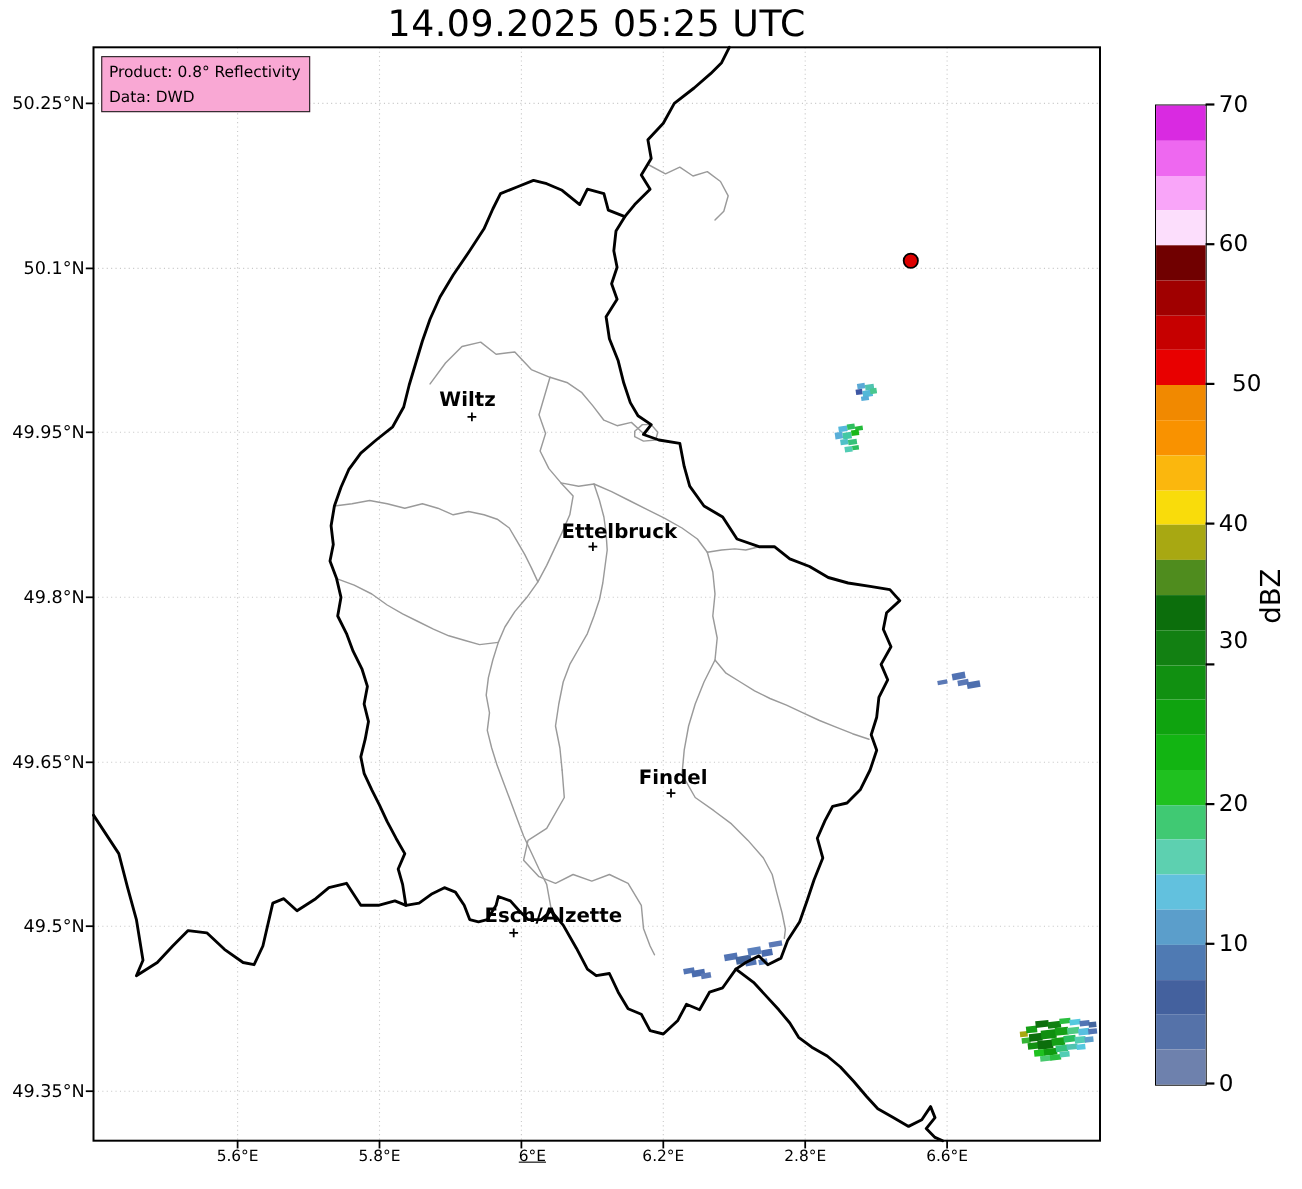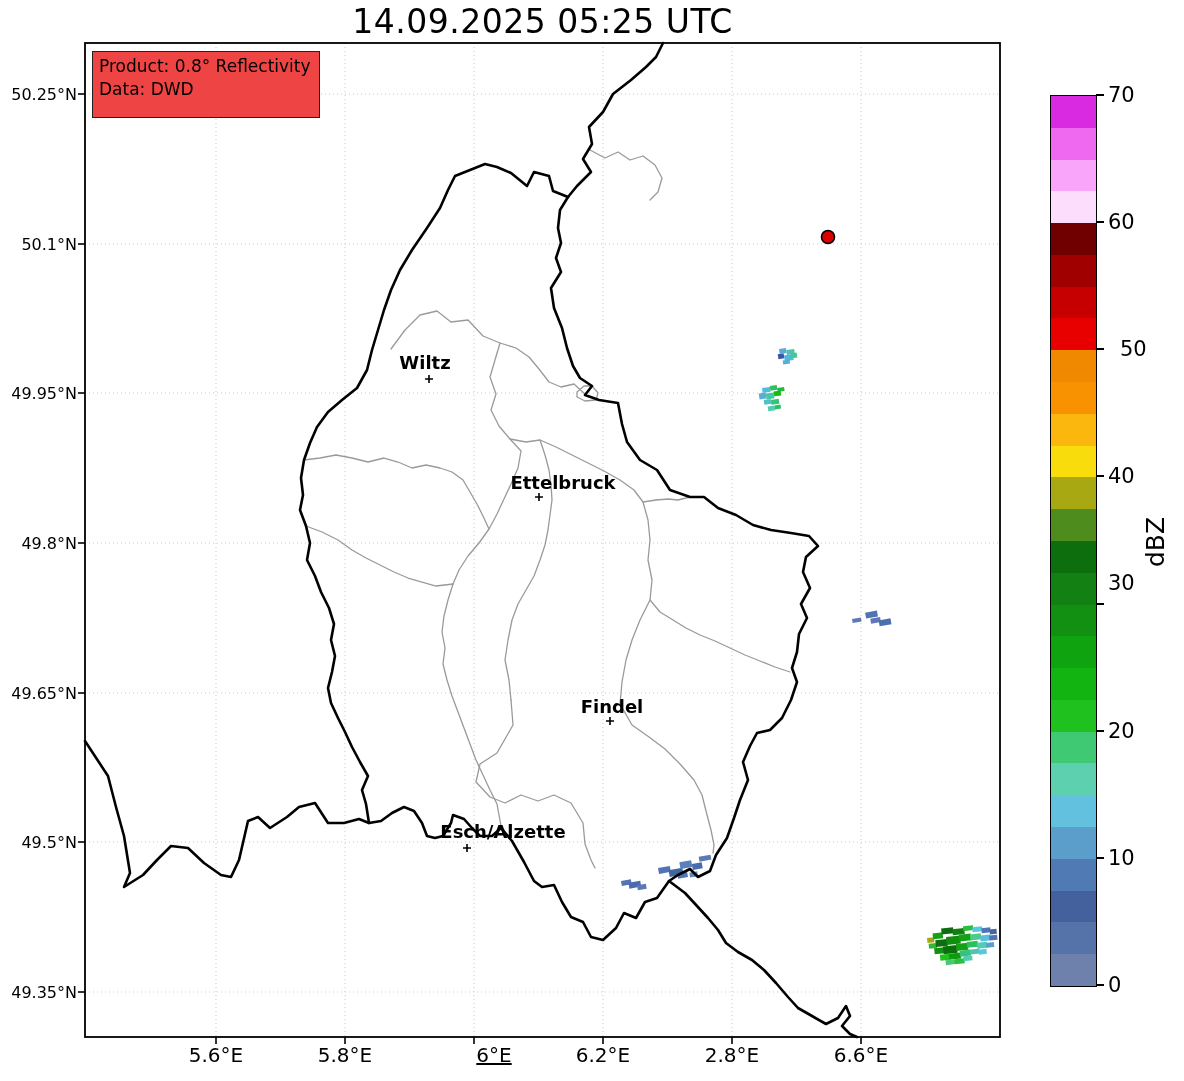--- a/index.html
+++ b/index.html
@@ -1,24 +1,24 @@
 <!DOCTYPE html>
 <html><head>
 <meta charset="utf-8">
 <style>
   html,body{margin:0;padding:0;background:#ffffff;}
   #figure{position:relative;width:1184px;height:1081px;background:#fff;
           font-family:"DejaVu Sans","Liberation Sans",sans-serif;color:#000;overflow:hidden;}
   #title{position:absolute;left:85px;top:2px;width:915px;text-align:center;
          font-size:33px;font-weight:400;letter-spacing:0.5px;}
   #map-svg{position:absolute;left:0;top:0;}
-  #info-box{position:absolute;left:92px;top:51px;background:#ef4444;border:1.2px solid #222;
-            padding:3px 8px 16px 6px;font-size:17px;line-height:23px;z-index:5;}
+  #info-box{position:absolute;left:92px;top:51px;background:#f9a8d4;border:1.2px solid #222;
+            padding:3px 8px 0 6px;font-size:14px;line-height:23px;z-index:5;}
   .ytick-label{position:absolute;width:72px;text-align:right;font-size:16px;transform:translateY(-50%);}
-  .xtick-label{position:absolute;transform:translateX(-50%);font-size:20px;top:1043px;}
+  .xtick-label{position:absolute;transform:translateX(-50%);font-size:14px;top:1043px;}
   #colorbar{position:absolute;left:1050px;top:95px;width:45px;height:890px;
             border:1.3px solid #000;display:flex;flex-direction:column;}
   .cb-seg{width:100%;flex:1 1 auto;}
   .cb-tick{position:absolute;left:1096px;width:8px;height:2px;background:#000;}
   .cb-tick-label{position:absolute;left:1108px;font-size:21px;transform:translateY(-52%);}
   #cb-label{position:absolute;left:1118px;top:505px;width:74px;height:74px;
             display:flex;align-items:center;justify-content:center;
             transform:rotate(-90deg);font-size:25px;}
   .city-label{font-weight:bold;font-size:18px;}
 </style>
@@ -186,21 +186,21 @@
       <div class="cb-seg" style="background: rgb(98, 193, 222);"></div>
       <div class="cb-seg" style="background: rgb(91, 158, 203);"></div>
       <div class="cb-seg" style="background: rgb(79, 122, 179);"></div>
       <div class="cb-seg" style="background: rgb(68, 97, 158);"></div>
       <div class="cb-seg" style="background: rgb(85, 114, 169);"></div>
       <div class="cb-seg" style="background: rgb(110, 129, 173);"></div>
     </div>
   <div id="cb-label">dBZ</div>
 <div class="xtick-label" style="left: 216px;">5.6°E</div>
     <div class="xtick-label" style="left: 345px;">5.8°E</div>
-    <div class="xtick-label" style="left: 494px; text-decoration: underline;">6°E</div>
+    <div class="xtick-label" style="left: 484px; text-decoration: underline;">6°E</div>
     <div class="xtick-label" style="left: 603px;">6.2°E</div>
     <div class="xtick-label" style="left: 732px;">2.8°E</div>
     <div class="xtick-label" style="left: 861px;">6.6°E</div>
     <div class="ytick-label" style="left: 5px; top: 94px;">50.25°N</div>
     <div class="ytick-label" style="left: 5px; top: 244px;">50.1°N</div>
     <div class="ytick-label" style="left: 5px; top: 393px;">49.95°N</div>
     <div class="ytick-label" style="left: 5px; top: 543px;">49.8°N</div>
     <div class="ytick-label" style="left: 5px; top: 693px;">49.65°N</div>
     <div class="ytick-label" style="left: 5px; top: 842px;">49.5°N</div>
     <div class="ytick-label" style="left: 5px; top: 992px;">49.35°N</div>

